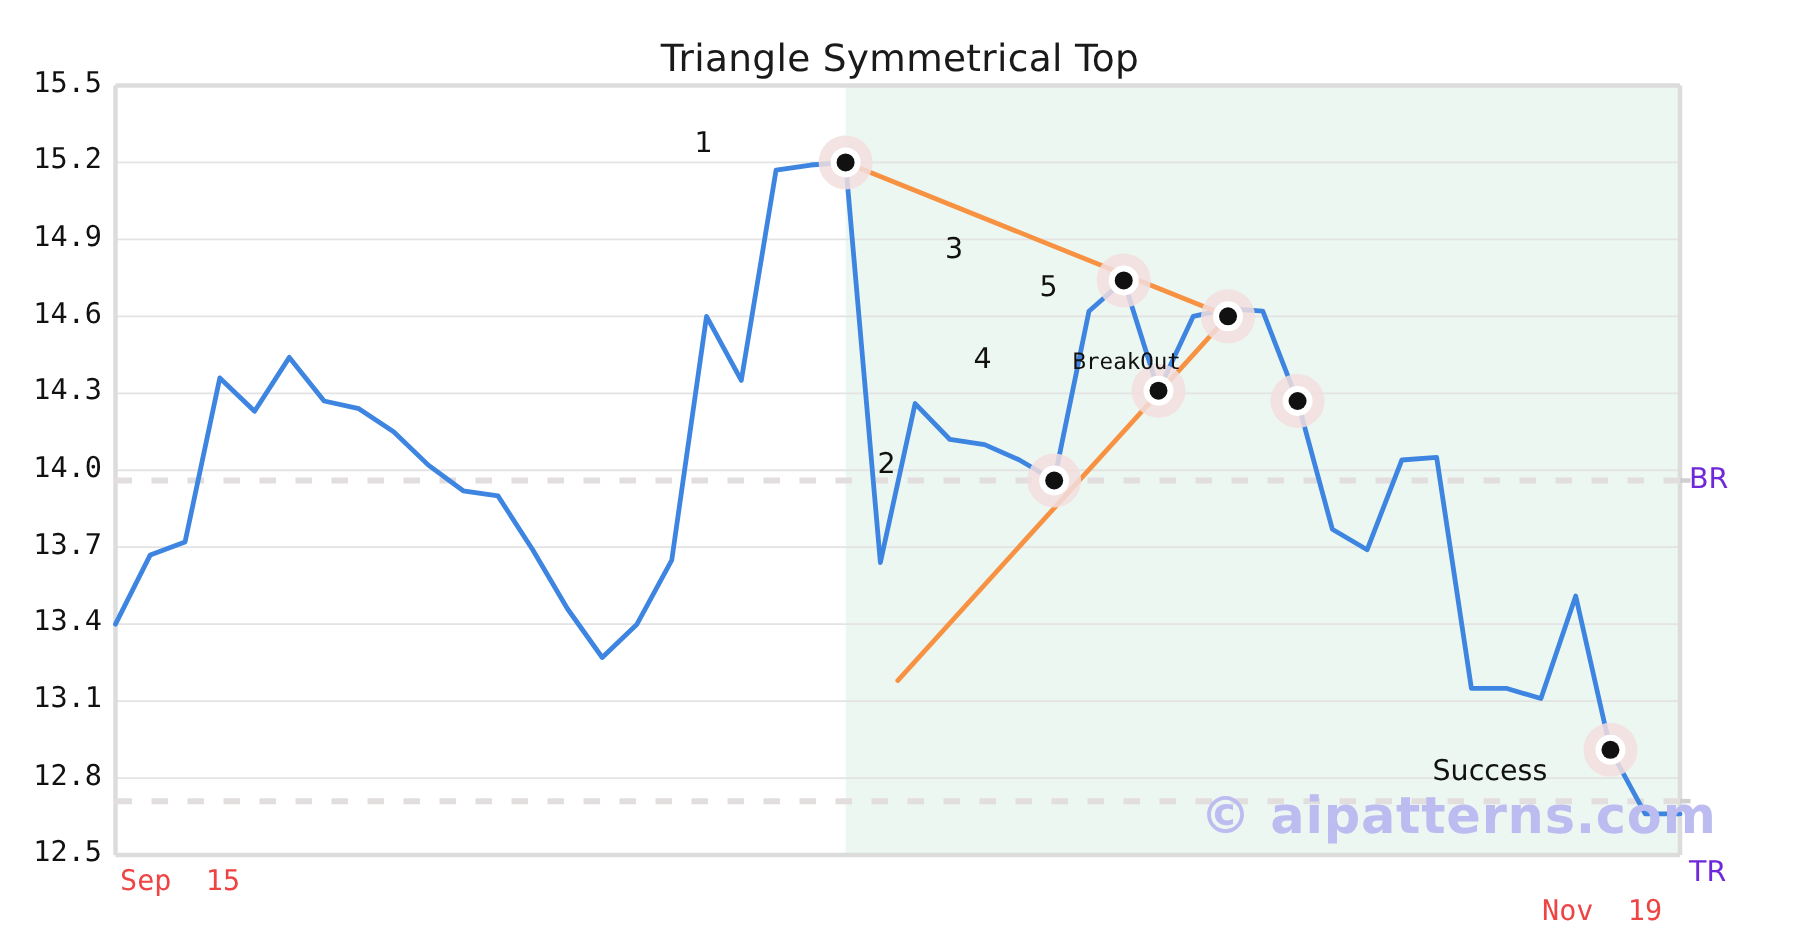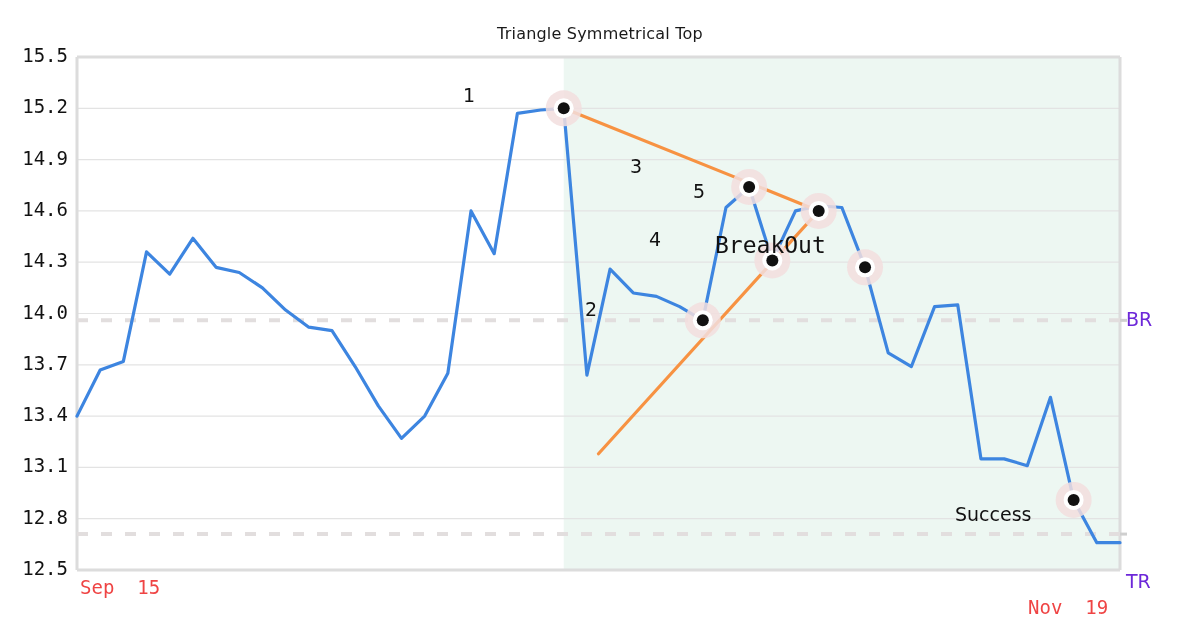--- a/index.html
+++ b/index.html
@@ -4,21 +4,21 @@
 <style>
   html,body{margin:0;padding:0;}
   body{
     width:1200px;height:630px;background:#ffffff;
     font-family:"Liberation Sans",sans-serif;
     overflow:hidden;position:relative;
   }
   #chart-root{position:absolute;inset:0;width:1200px;height:630px;}
   .chart-title{
     position:absolute;left:0;top:24px;width:1200px;text-align:center;
-    font-family:"DejaVu Sans",sans-serif;font-size:16px;color:#1a1a1a;
+    font-family:"DejaVu Sans",sans-serif;font-size:25px;color:#1a1a1a;
     letter-spacing:0.2px;
   }
   .ytick{
     position:absolute;right:1132px;width:120px;text-align:right;
     font-family:"DejaVu Sans Mono","Liberation Mono",monospace;
     font-size:19px;color:#111111;
   }
   .ylabel-right{
     position:absolute;left:1126px;
     font-family:"DejaVu Sans",sans-serif;font-size:19px;color:#6d28d9;
@@ -29,21 +29,21 @@
     font-size:19px;color:#ef4444;white-space:pre;
   }
   .pivot-label{
     position:absolute;
     font-family:"DejaVu Sans",sans-serif;font-size:19px;color:#111111;
     white-space:nowrap;
   }
   .anno-mono{
     position:absolute;
     font-family:"DejaVu Sans Mono","Liberation Mono",monospace;
-    font-size:23px;color:#111111;white-space:nowrap;
+    font-size:15px;color:#111111;white-space:nowrap;
   }
   .watermark{
     position:absolute;left:800px;top:524px;
     font-family:"DejaVu Sans",sans-serif;font-size:34px;font-weight:bold;
     color:#bcbcf0;letter-spacing:0.5px;white-space:nowrap;
   }
   svg{position:absolute;left:0;top:0;}
 </style>
 </head>
 <body>
@@ -124,13 +124,14 @@
   <div id="annos">
       <div class="pivot-label" style="left: 463px; top: 84px;">1</div>
       <div class="pivot-label" style="left: 585px; top: 298px;">2</div>
       <div class="pivot-label" style="left: 630px; top: 155px;">3</div>
       <div class="pivot-label" style="left: 649px; top: 228px;">4</div>
       <div class="pivot-label" style="left: 693px; top: 180px;">5</div>
       <div class="anno-mono" style="left: 715px; top: 232px;">BreakOut</div>
       <div class="pivot-label" style="left: 955px; top: 461px; margin-top: 42px;">Success</div>
     </div>
 
+  <div class="watermark">© aipatterns.com</div>
 </div>
 
 </body></html>

